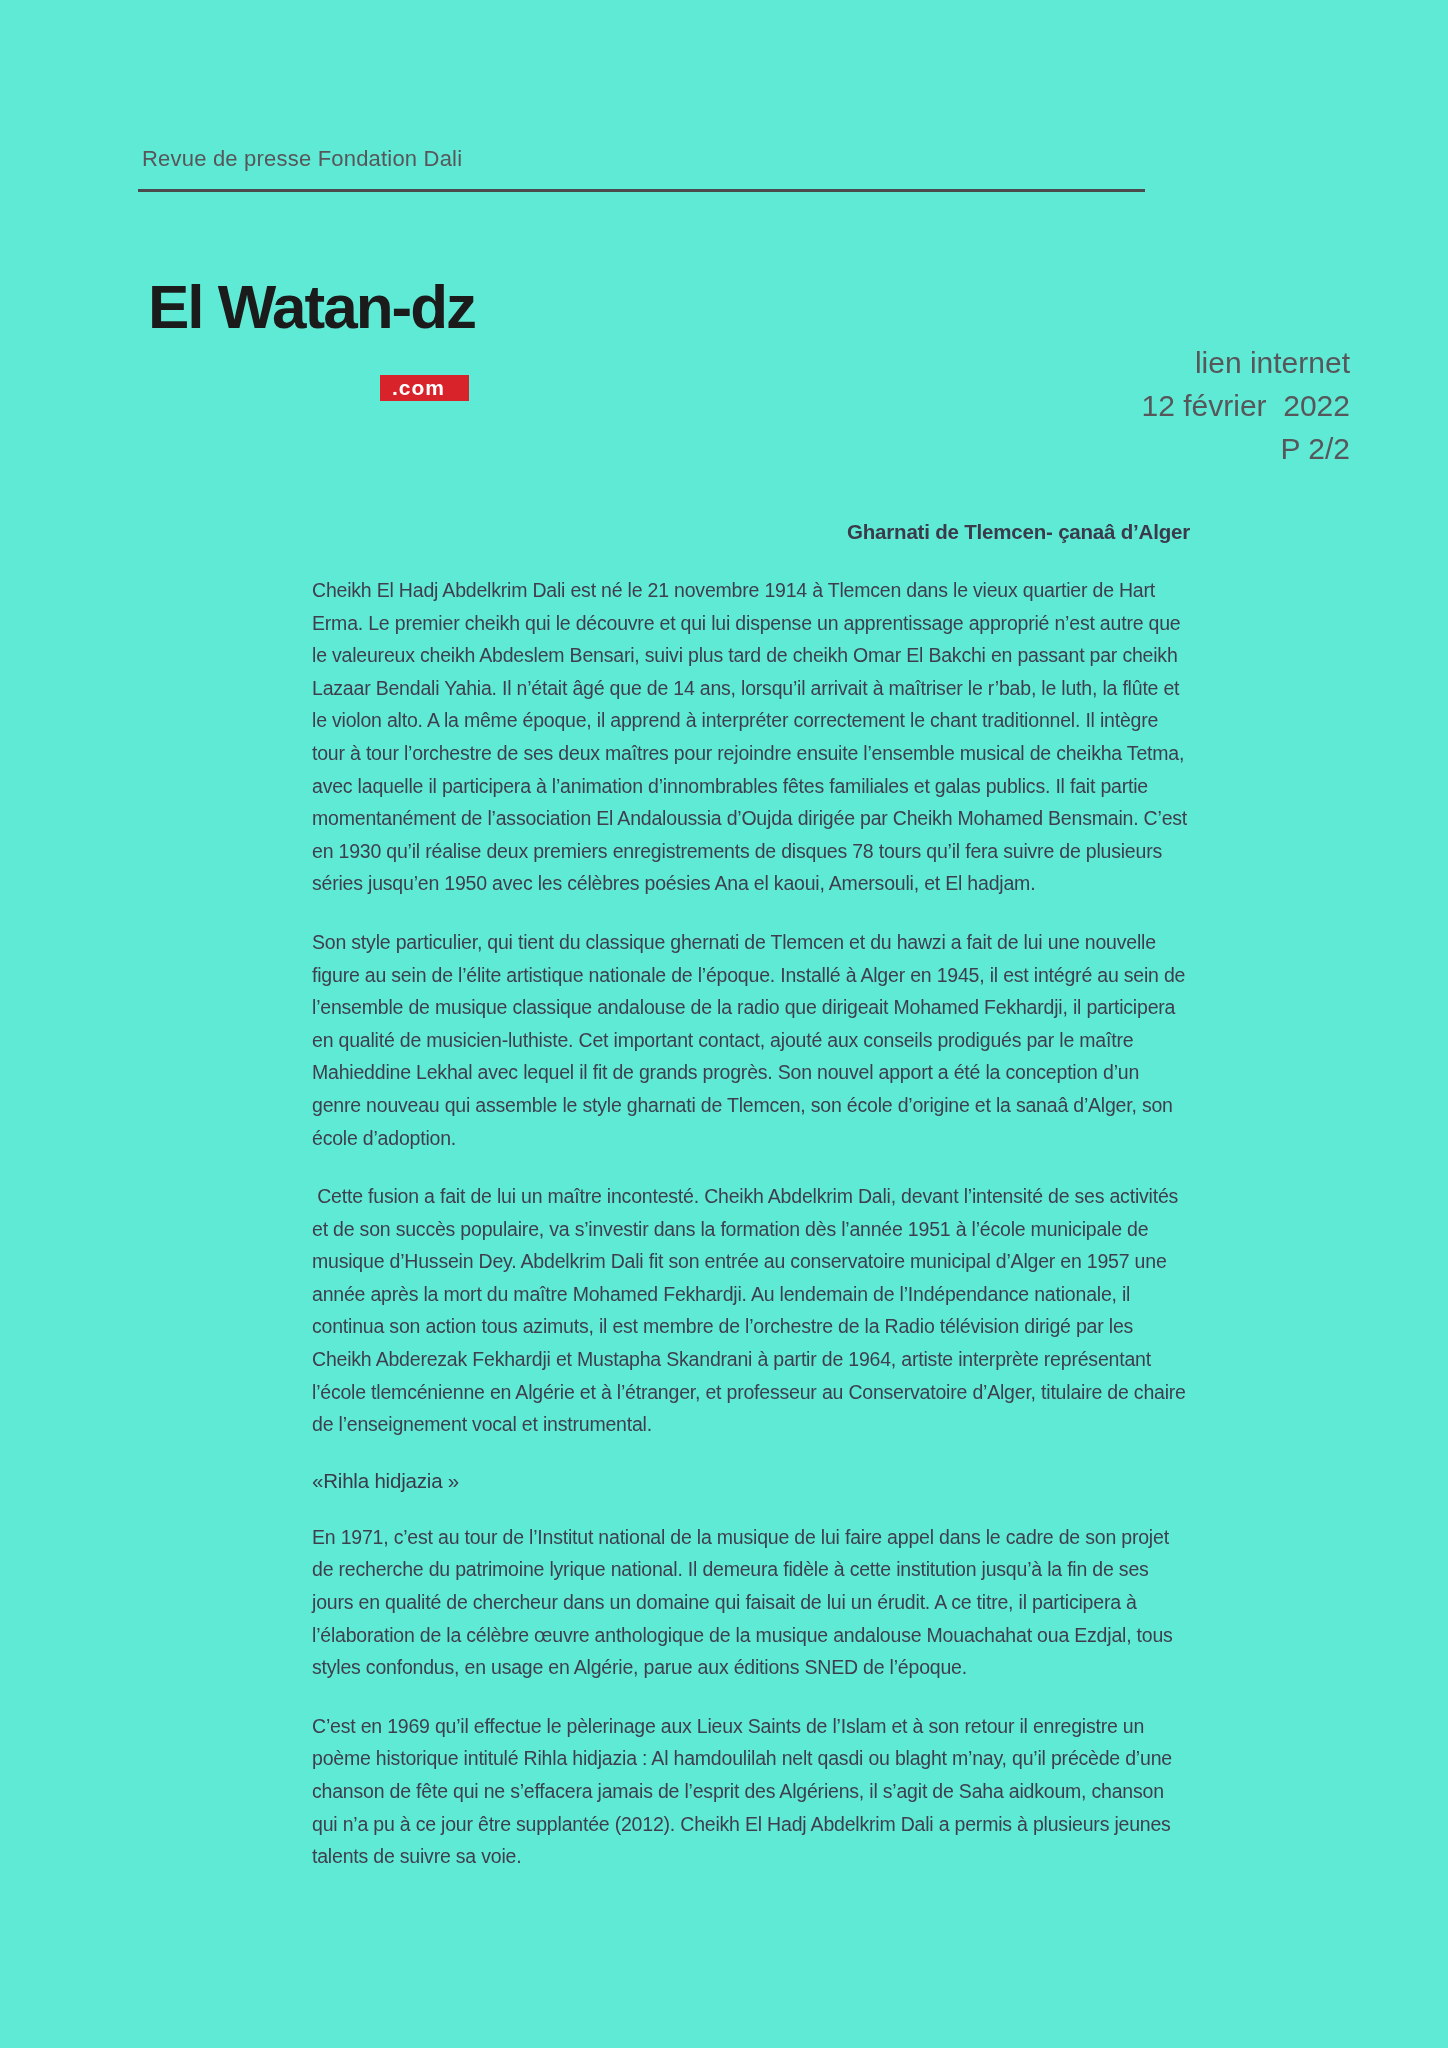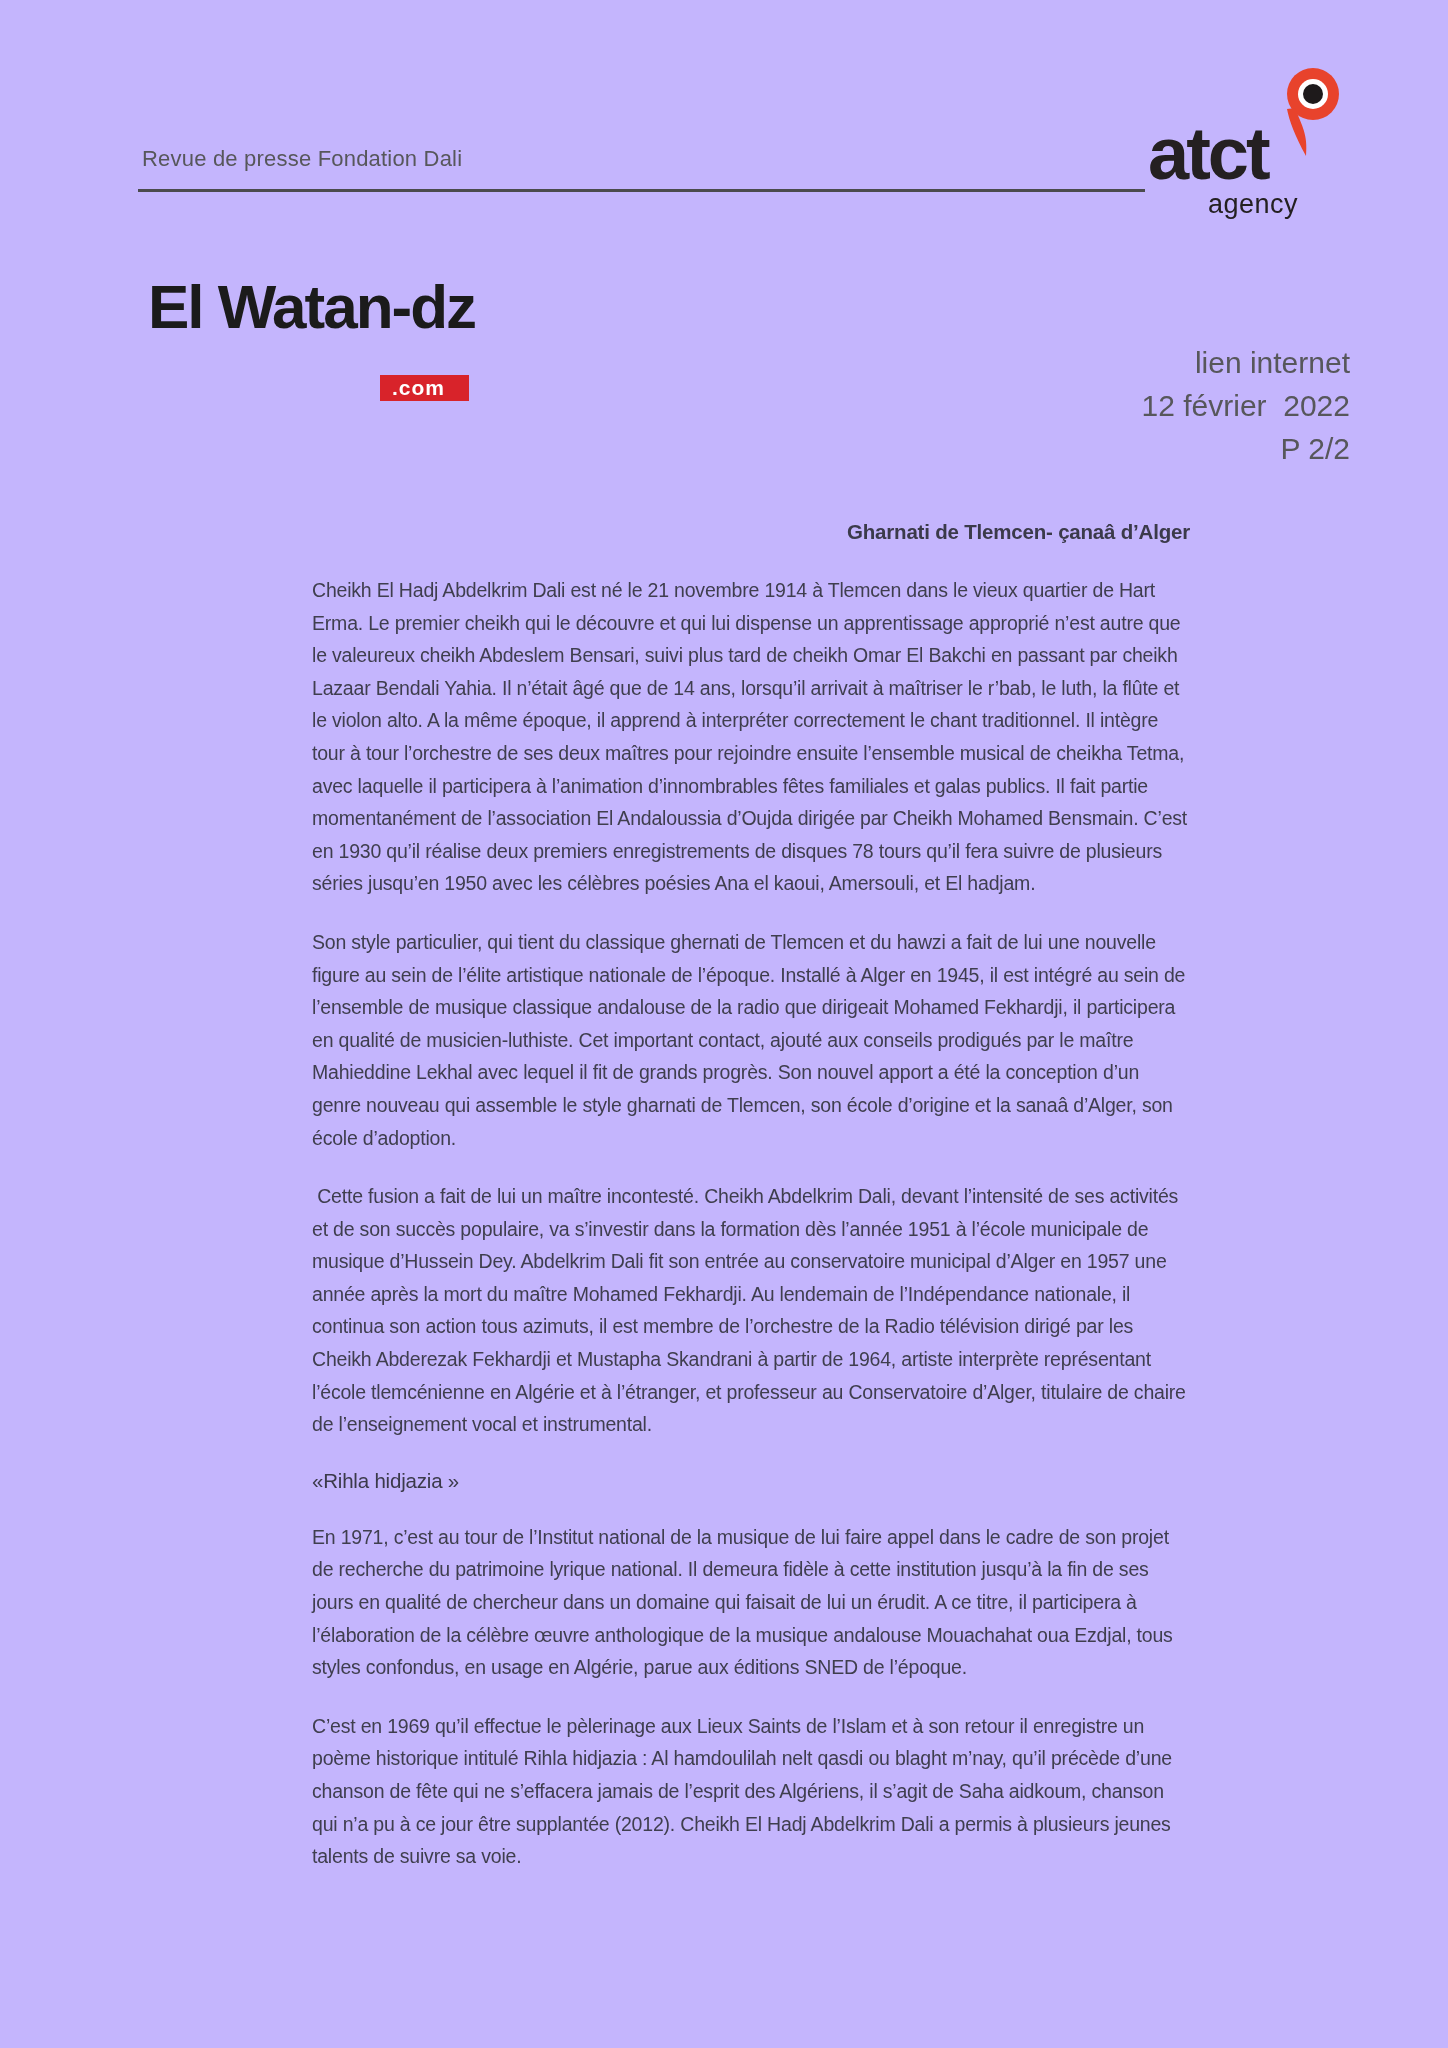--- a/index.html
+++ b/index.html
@@ -1,20 +1,20 @@
 <!DOCTYPE html>
 <html><head>
 <meta charset="utf-8">
 <style>
   html,body{margin:0;padding:0;background:#ffffff;}
   body{
     width:1448px;height:2048px;position:relative;overflow:hidden;
     font-family:"Liberation Sans", sans-serif;
   }
-  .page{position:absolute;inset:0;background:#c4b5fd;}
+  .page{position:absolute;inset:0;background:#5eead4;}
 
   
   .rp-title{
     position:absolute;left:142px;top:146px;
     font-size:22px;color:#57575b;letter-spacing:0.2px;
   }
   .header-rule{
     position:absolute;left:138px;top:189px;width:1007px;height:3px;
     background:#4b4b4d;
   }
@@ -70,30 +70,20 @@
   .article p{margin:0 0 26px 0;white-space:pre-wrap;}
 </style>
 </head>
 <body>
 
 <div class="page">
 
   <div class="rp-title">Revue de presse Fondation Dali</div>
   <div class="header-rule"></div>
 
-  <div class="atct">
-    <svg class="atct-pin" viewBox="0 0 58 94" xmlns="http://www.w3.org/2000/svg">
-      <circle cx="29" cy="28" r="26" fill="#e8432c"></circle>
-      <circle cx="29" cy="28" r="15" fill="#ffffff"></circle>
-      <circle cx="29" cy="28" r="10" fill="#1e1a1b"></circle>
-      <path d="M 11 42 C 18 60 24 68 22 90 C 11 70 5 54 3 43 Z" fill="#e8432c"></path>
-    </svg>
-    <div class="atct-word">atct</div>
-    <div class="atct-sub">agency</div>
-  </div>
 
   <div class="watan">
     <div class="watan-word">El Watan-dz</div>
     <div class="watan-com">.com</div>
   </div>
 
   <div class="meta">
     <div>lien internet</div>
     <div>12 février  2022</div>
     <div>P 2/2</div>

